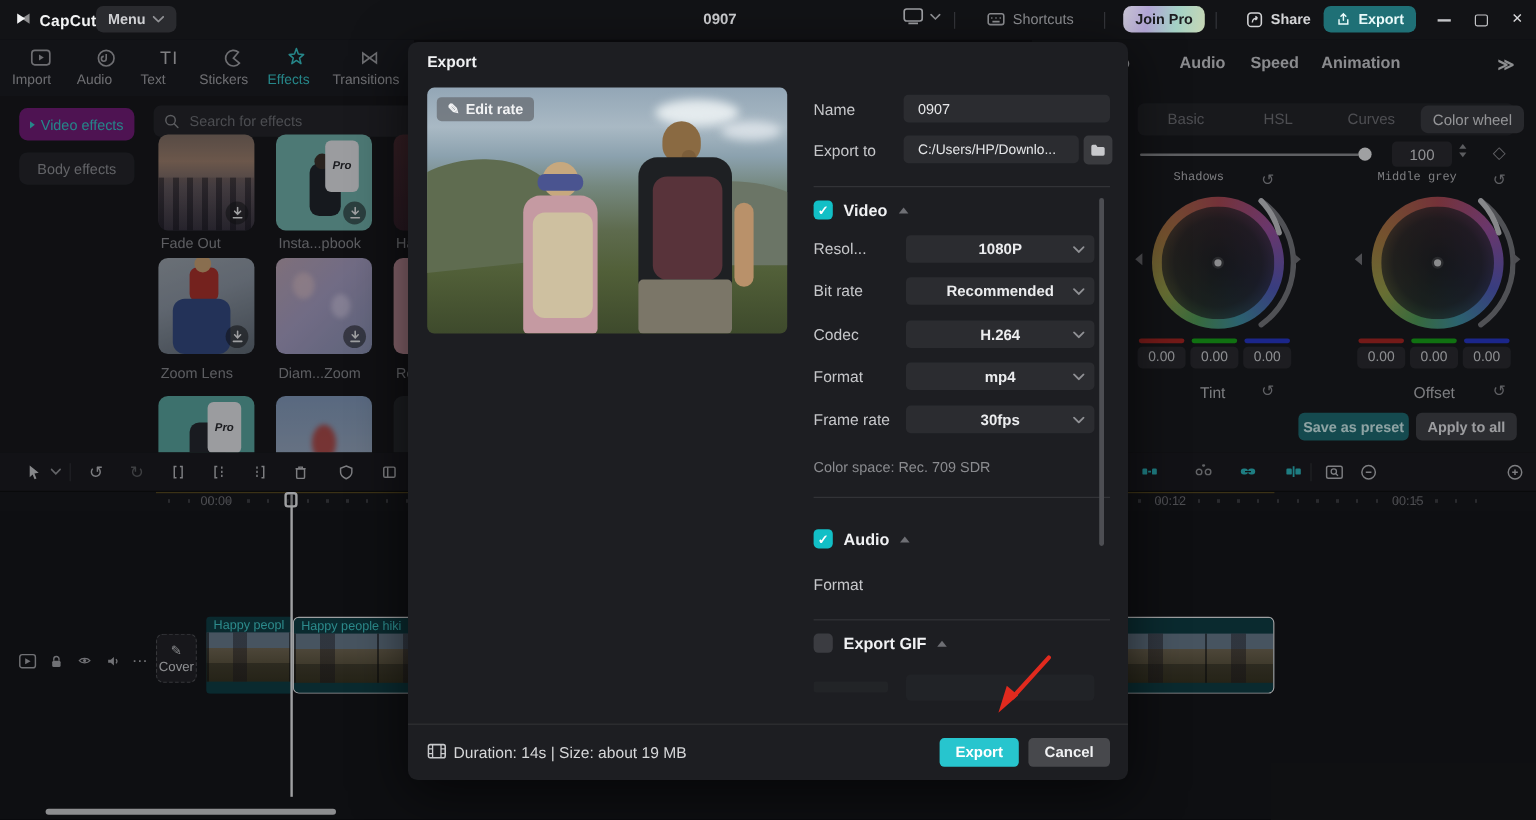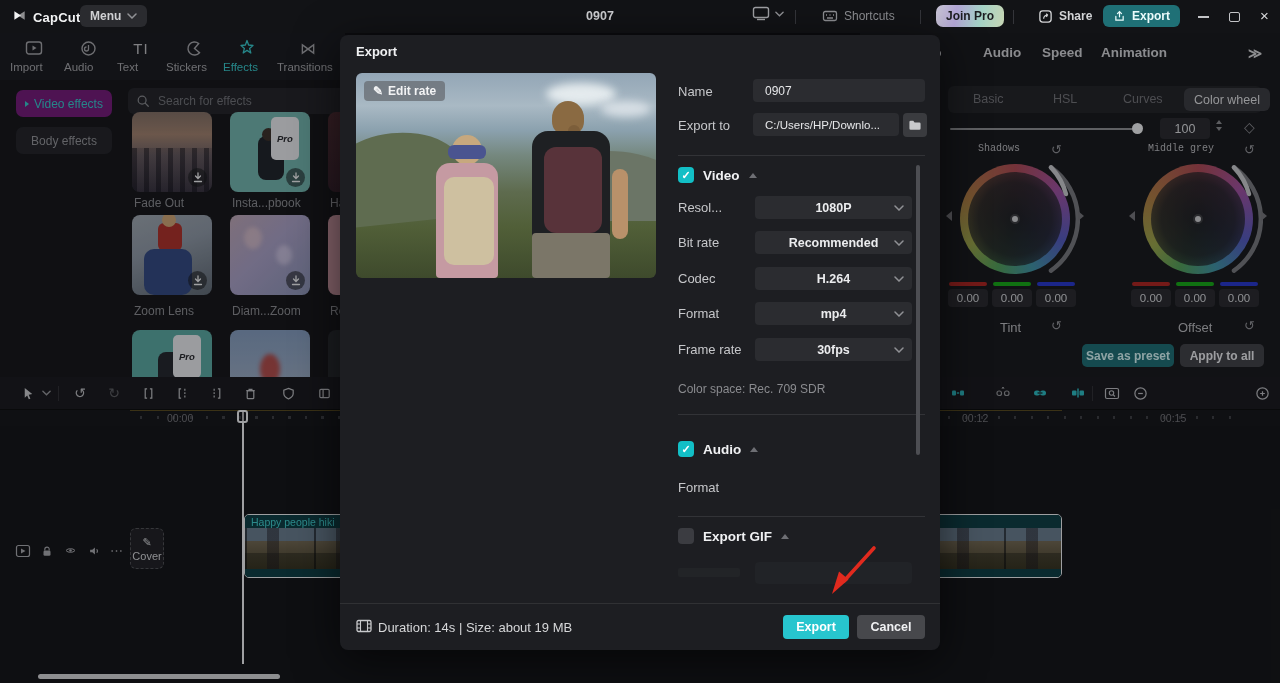--- a/index.html
+++ b/index.html
@@ -515,20 +515,27 @@
           <path d="M10.5 6 a3 3 0 0 1 0 4" stroke="#a3a4a8" fill="none" stroke-width="1.2"></path>
         </svg>
       </div>
     <div class="trk-ico" style="left:108px;font-size:13px;">⋯</div>
 
     <div id="cover-btn">
       <span>✎</span>
       <span>Cover</span>
     </div>
 
+    <div class="clip" style="left:172px;width:72px;">
+      <div class="clip-head">Happy peopl</div>
+      <div class="clip-body">
+          <div class="clip-frames"></div>
+        </div>
+      <div class="clip-foot"></div>
+    </div>
     <div class="clip selected" style="left:244px;width:818px;">
       <div class="clip-head">Happy people hiki</div>
       <div class="clip-body">
           <div class="clip-frames"></div>
         </div>
       <div class="clip-foot"></div>
     </div>
 
     <div id="playhead-line"></div>
     <div id="playhead-cap"></div>

